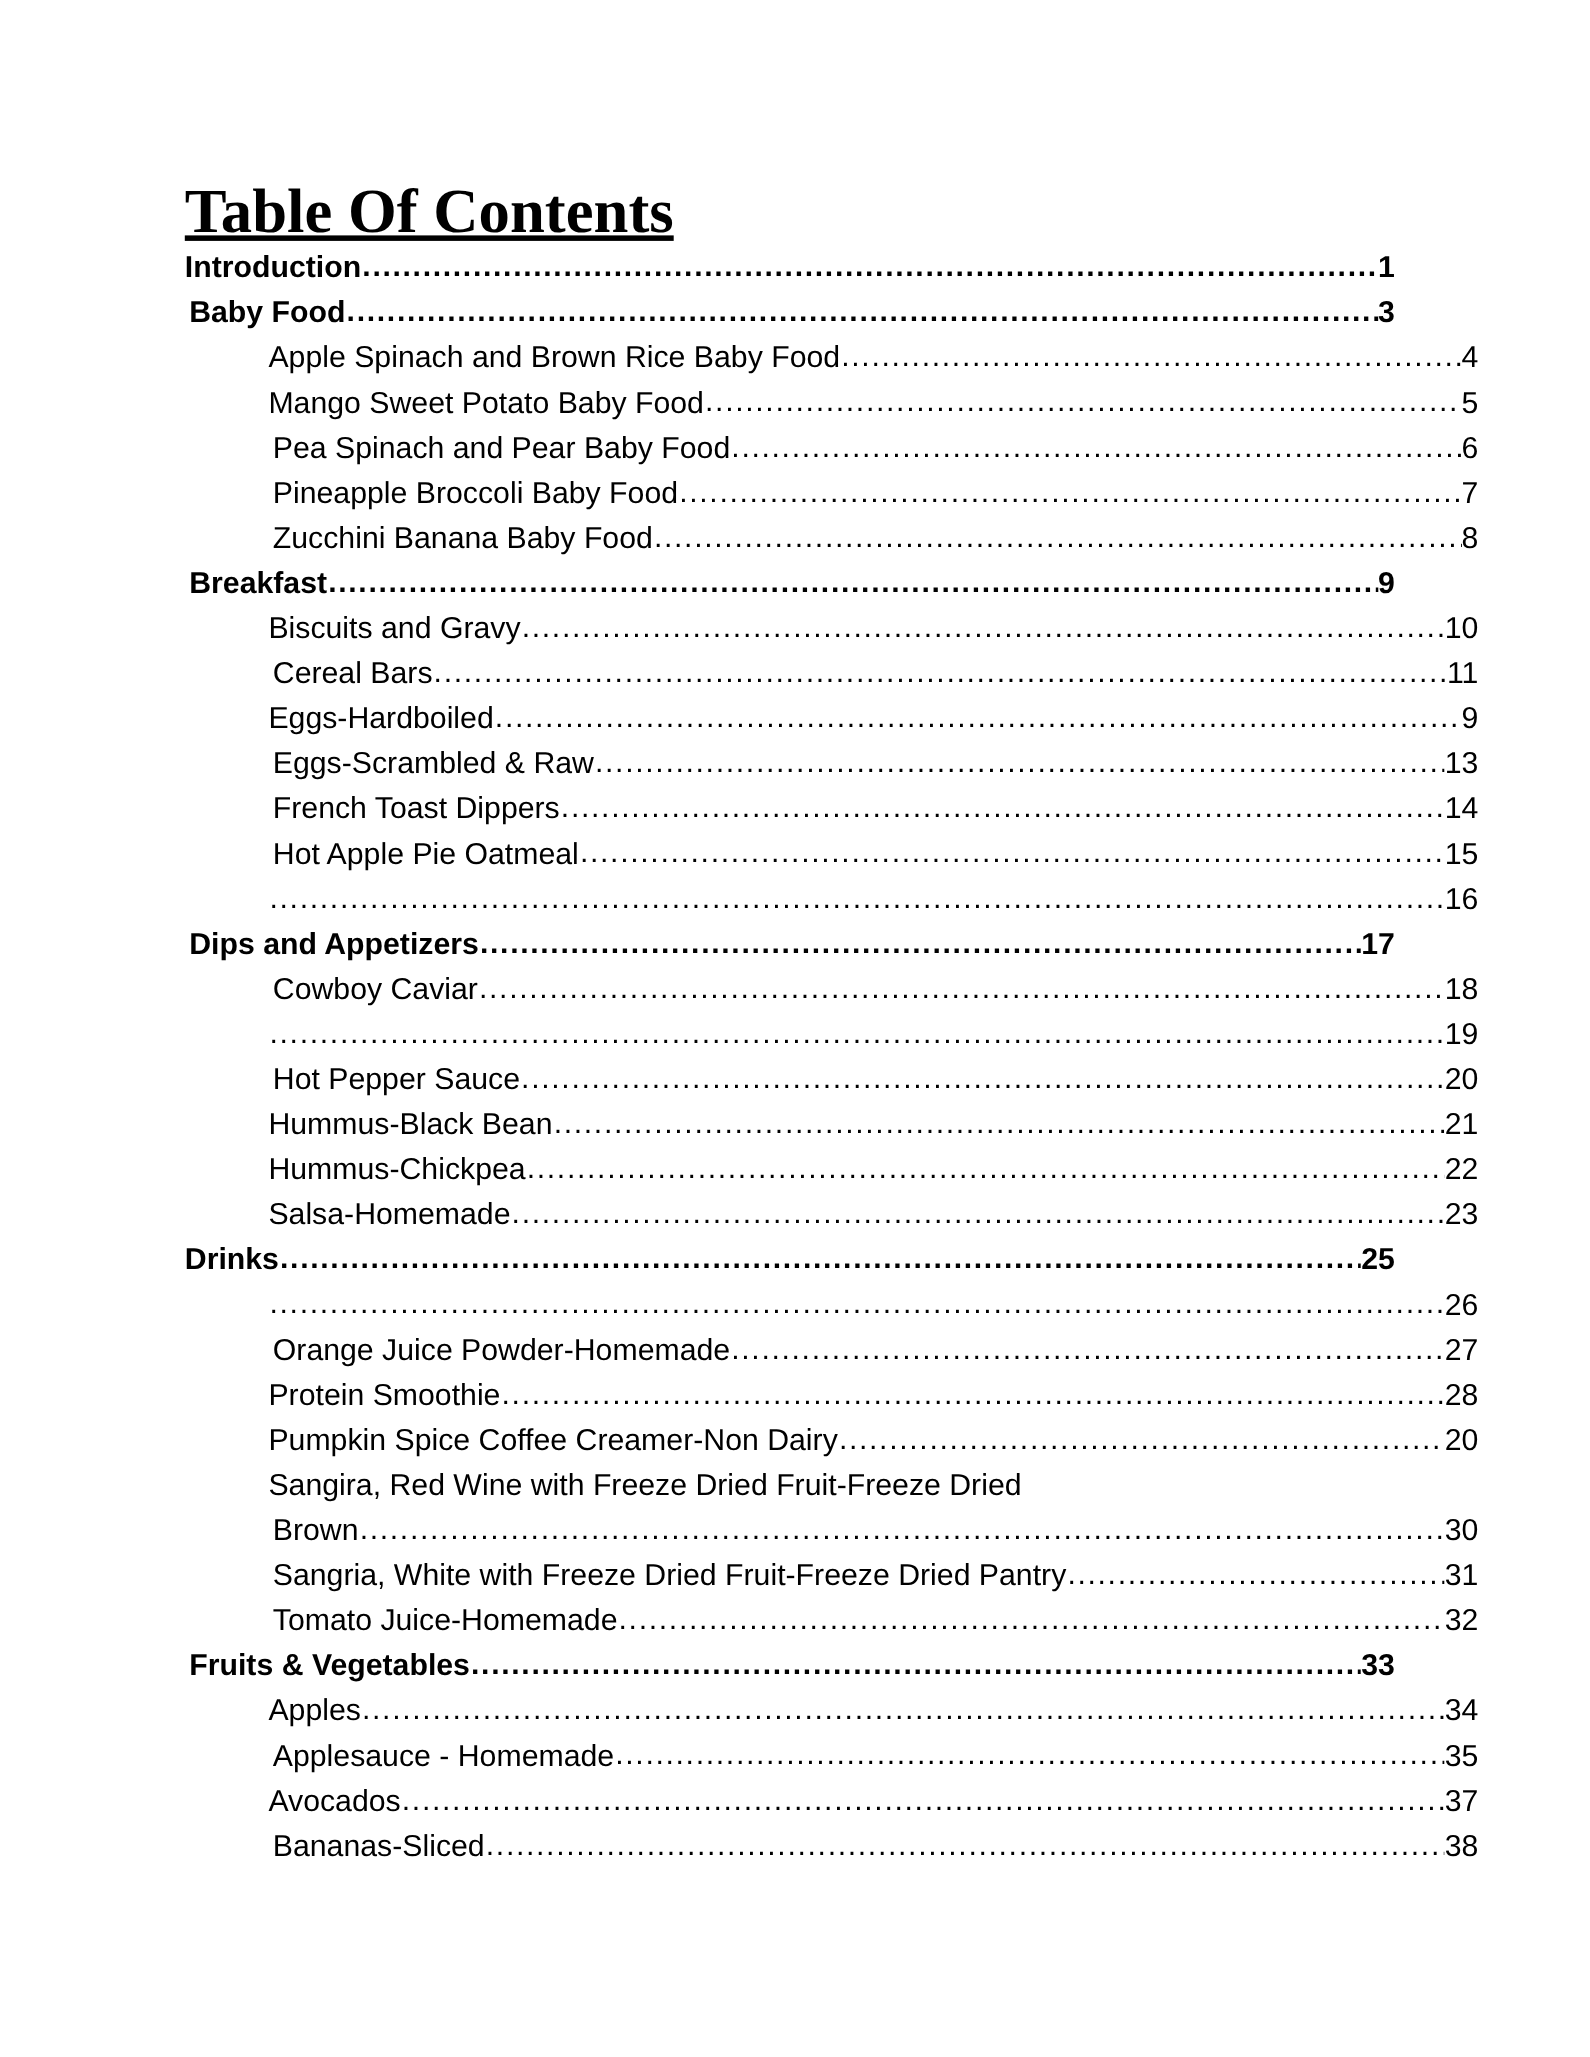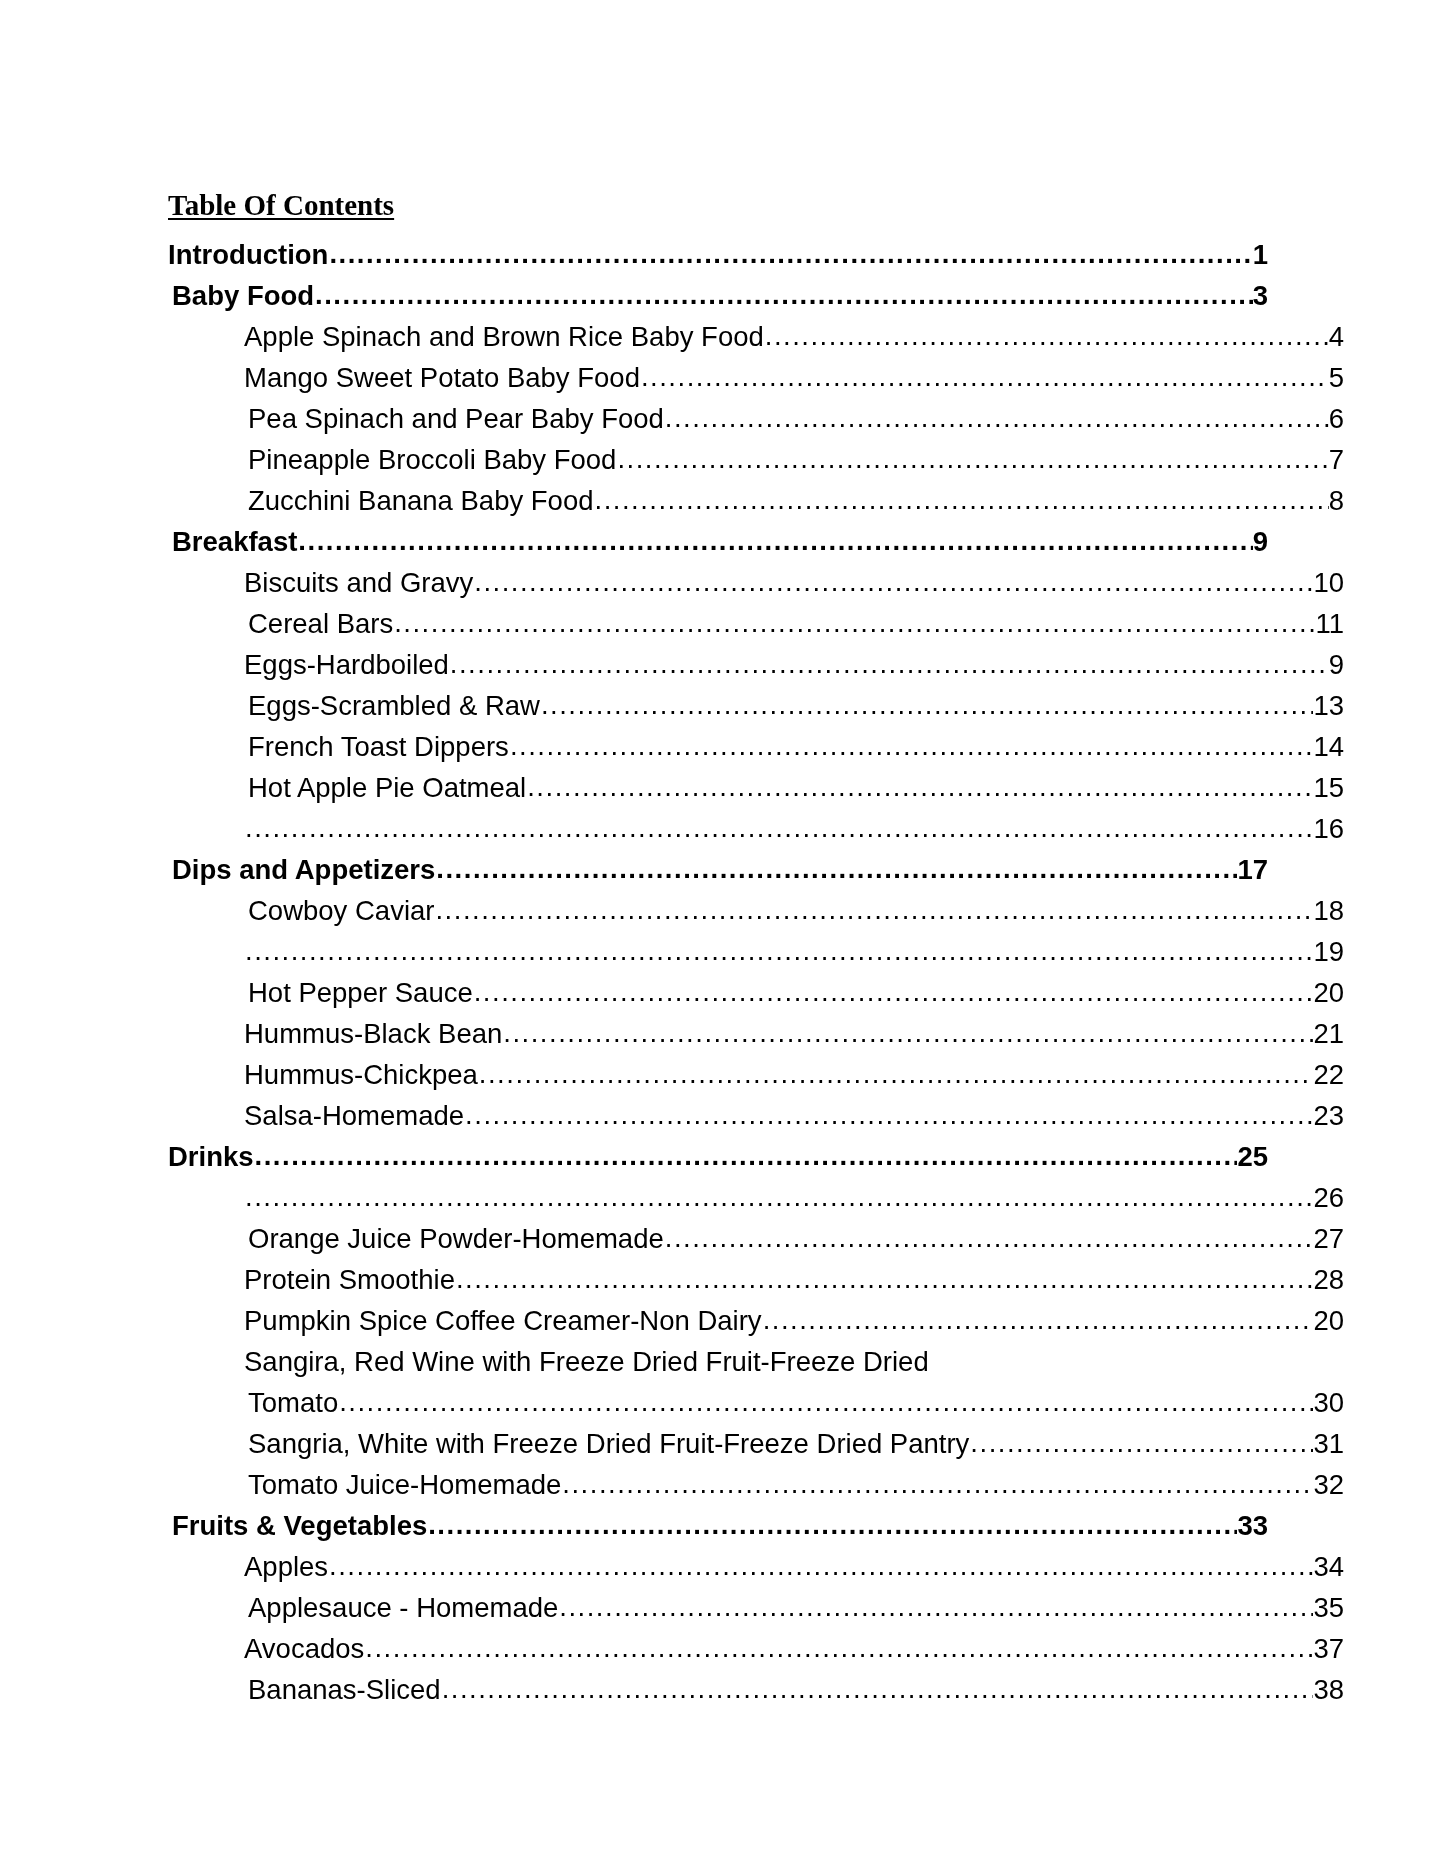--- a/index.html
+++ b/index.html
@@ -25,26 +25,26 @@
   }
   .toc {
     position: absolute;
     left: 168px;
     top: 168px;
     width: 1120px;
   }
   .toc-title {
     font-family: "Liberation Serif", serif;
     font-weight: bold;
-    font-size: 29px;
+    font-size: 57px;
     line-height: 50px;
     letter-spacing: 0px;
     text-decoration: underline;
     text-underline-offset: 3px;
-    margin: 12px 0 4px 0;
+    margin: 0 0 4px 0;
     display: inline-block;
   }
   .toc-list {
     margin: 0;
     padding: 0;
     list-style: none;
   }
   .toc-entry {
     display: flex;
     align-items: flex-end;
@@ -229,21 +229,21 @@
           <span class="entry-page">28</span>
         </li>
         <li class="toc-entry level-2">
           <span class="entry-label">Pumpkin Spice Coffee Creamer-Non Dairy</span>
           <span class="entry-dots">................................................................................................................................................................................................................................</span>
           <span class="entry-page">20</span>
         </li>
         <li class="toc-entry level-2 wrap">
           <span class="wrap-line1">Sangira, Red Wine with Freeze Dried Fruit-Freeze Dried</span>
           <span class="wrap-line2">
-            <span class="entry-label gap-small">Tomato </span>
+            <span class="entry-label gap-small">Brown </span>
             <span class="entry-dots">................................................................................................................................................................................................................................</span>
             <span class="entry-page">30</span>
           </span>
         </li>
         <li class="toc-entry level-2">
           <span class="entry-label gap-small">Sangria, White with Freeze Dried Fruit-Freeze Dried Pantry </span>
           <span class="entry-dots">................................................................................................................................................................................................................................</span>
           <span class="entry-page">31</span>
         </li>
         <li class="toc-entry level-2">

